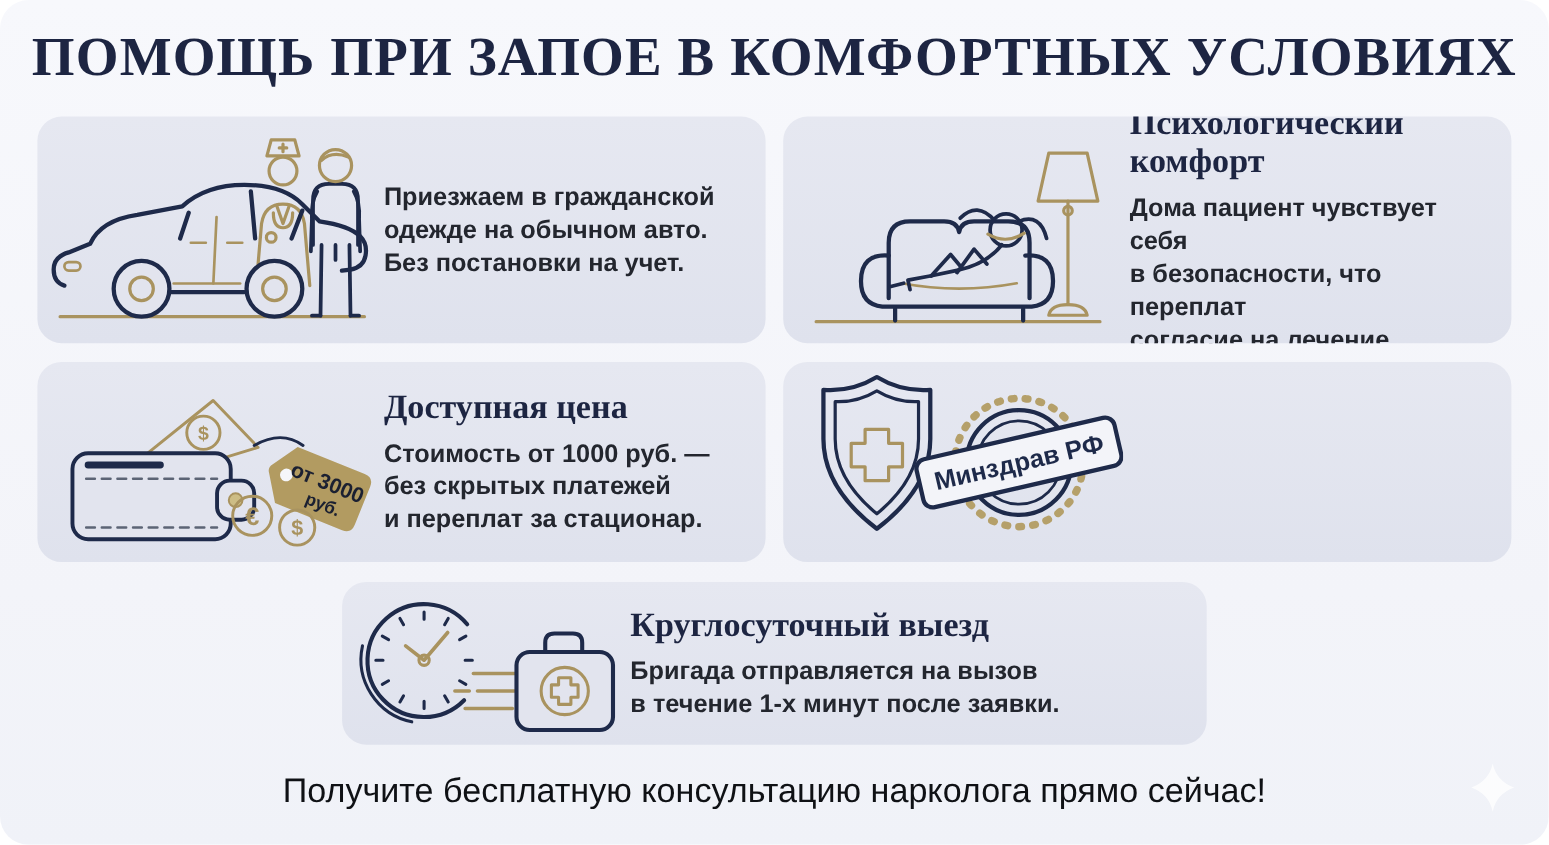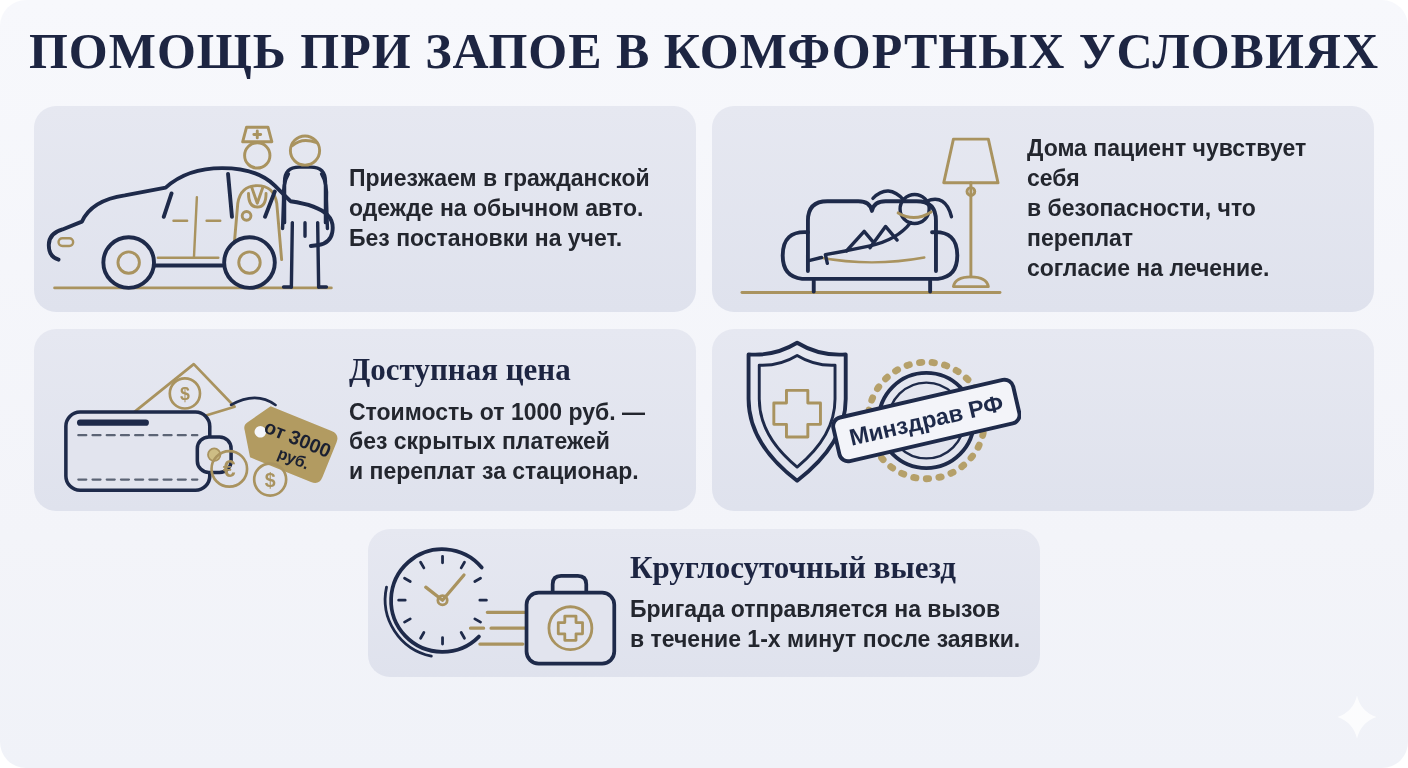--- a/index.html
+++ b/index.html
@@ -54,21 +54,21 @@
   }
   .card-body{
     margin:0;
     font-size:23px;
     color:#23262e;
     line-height:1.3;
     white-space:pre-line;
     font-weight:bold;
   }
   .center-card{
-    width:672px;height:148px;
+    width:786px;height:148px;
     margin:18px auto 0;
   }
   .footer-cta{
     margin:24px 0 0;
     text-align:center;
     font-size:31px;
     color:#0f1115;
   }
   .sparkle{position:absolute;right:28px;bottom:24px;}
   svg text{font-family:"Liberation Sans",sans-serif;}
@@ -156,20 +156,22 @@
             <path d="M208 92 q20 -8 26 16"></path>
             <path d="M185 91 q-16 -18 -32 -2"></path>
             <path d="M192 114 q-14 18 -42 24 l-24 5"></path>
             <path d="M150 140 l16 -22 12 14 M126 143 l18 -20 10 12"></path>
             <path d="M126 143 l-22 4 2 9 M100 150 l-12 3"></path>
           </g>
           <path d="M179 104 q17 10 34 -1" stroke="#a9935f" stroke-width="3" stroke-linecap="round"></path>
         </svg>
       </div>
       <div class="card-text">
+        <h2 class="card-title">Психологический
+комфорт</h2>
         <p class="card-body">Дома пациент чувствует себя
 в безопасности, что переплат
 согласие на лечение.</p>
       </div>
     </section>
 
     <section class="card">
       <div class="icon-box">
         <svg width="302" height="177" viewBox="0 0 340 195" fill="none">
 
@@ -255,20 +257,21 @@
         <path d="M203 89 h12 v7 h7 v12 h-7 v7 h-12 v-7 h-7 v-12 h7 Z" stroke="#a9935f" stroke-width="3" stroke-linejoin="round"></path>
       </svg>
     </div>
     <div class="card-text">
       <h2 class="card-title">Круглосуточный выезд</h2>
       <p class="card-body">Бригада отправляется на вызов
 в течение 1-х минут после заявки.</p>
     </div>
   </section>
 
+  <p class="footer-cta">Получите бесплатную консультацию нарколога прямо сейчас!</p>
 
   <div class="sparkle">
     <svg width="46" height="46" viewBox="0 0 40 40">
       <path d="M20 1 Q23 15 37 20 Q23 25 20 39 Q17 25 3 20 Q17 15 20 1 Z" fill="#ffffff" opacity="0.75"></path>
     </svg>
   </div>
 
 </div>
 
 </body></html>

